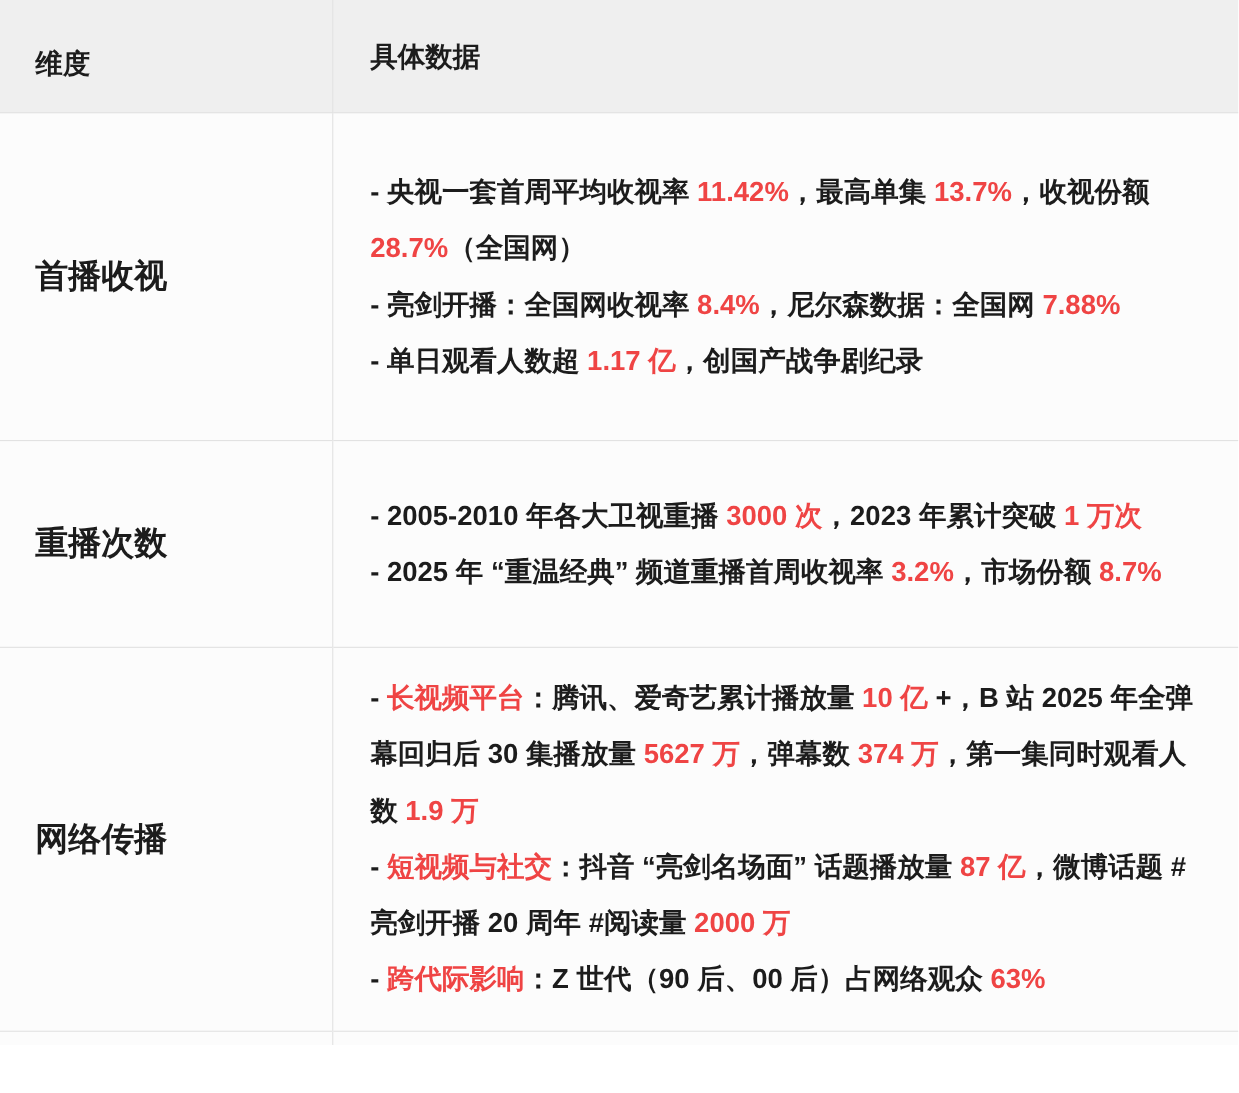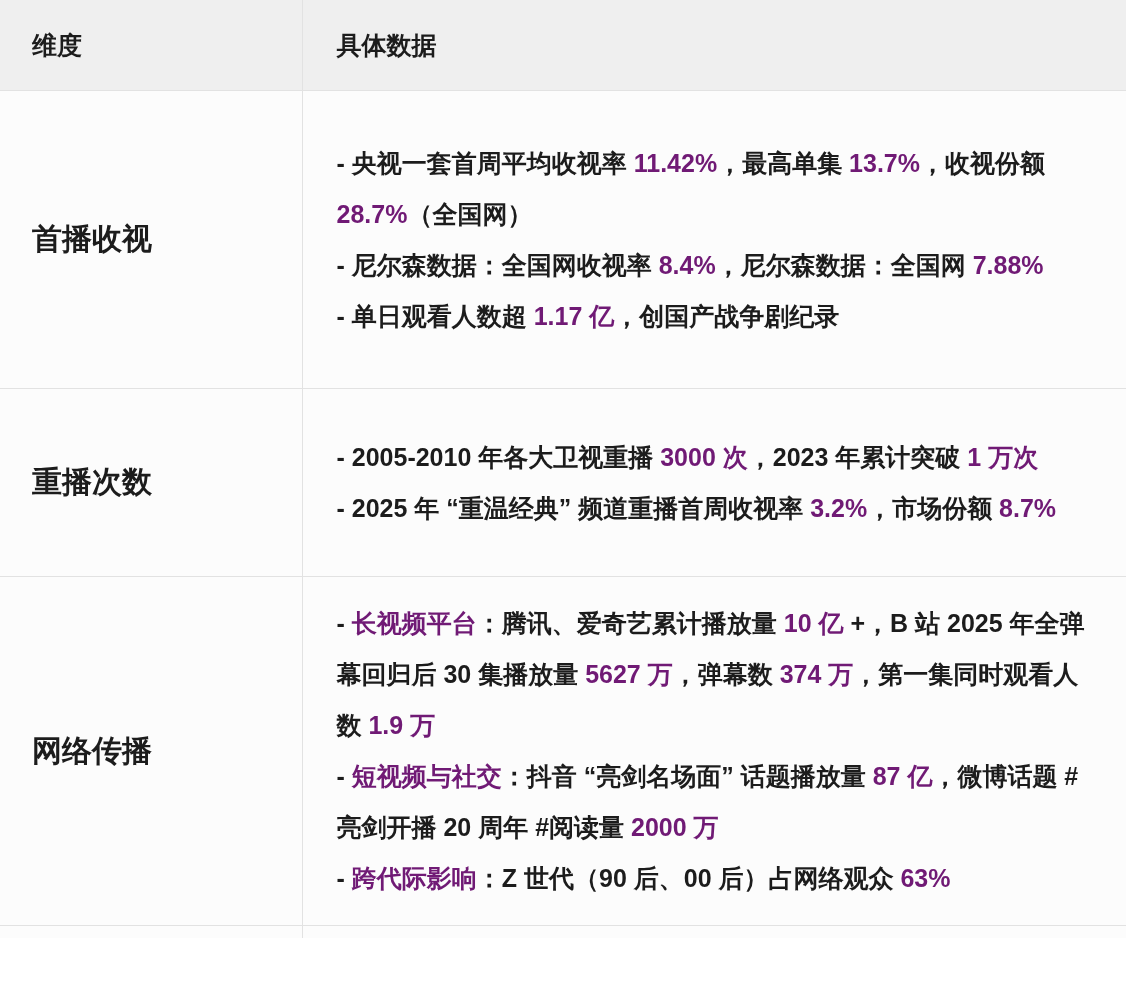--- a/index.html
+++ b/index.html
@@ -25,21 +25,21 @@
 
   thead th {
     height: 90px;
     background: var(--header-bg, #efefef);
     font-size: 25px;
     font-weight: 700;
     text-align: left;
     vertical-align: middle;
     border-bottom: 1px solid var(--border-color, #e2e2e2);
   }
-  th.h-dim  { padding: 0 10px 0 32px; border-right: 1px solid var(--border-color, #e2e2e2); }
+  th.h-dim  { padding: 12px 10px 0 32px; border-right: 1px solid var(--border-color, #e2e2e2); }
   th.h-data { padding: 0 38px 0 34px; margin-top: 24px; }
 
   tbody td {
     background: var(--cell-bg, #fcfcfc);
     vertical-align: middle;
     border-top: 1px solid var(--border-color, #e2e2e2);
   }
   tbody tr:nth-child(1) { height: 298px; }
   tbody tr:nth-child(2) { height: 188px; }
   tbody tr:nth-child(3) { height: 349px; }
@@ -51,21 +51,21 @@
     padding: 0 10px 0 32px;
     border-right: 1px solid var(--border-color, #e2e2e2);
   }
   td.data-cell {
     font-size: 25px;
     line-height: 51px;
     padding: 20px 38px 20px 34px;
   }
   .bullet { margin: 0; }
   .seg { font-weight: 700; }
-  .seg.bold { font-weight: 700; color: #701a75; }
+  .seg.bold { font-weight: 700; color: #ef4444; }
   tr.partial td { padding: 0; }
 </style>
 </head>
 <body>
 
 <div id="screen">
   <table class="stats">
     <colgroup>
       <col class="c-dim">
       <col class="c-data">
@@ -74,21 +74,21 @@
       <tr>
         <th class="h-dim">维度</th>
         <th class="h-data">具体数据</th>
       </tr>
     </thead>
     <tbody>
         <tr>
           <td class="dim-cell">首播收视</td>
           <td class="data-cell">
             <div class="bullet"><span class="seg">- 央视一套首周平均收视率 </span><span class="seg bold">11.42%</span><span class="seg">，最高单集 </span><span class="seg bold">13.7%</span><span class="seg">，收视份额 </span><span class="seg bold">28.7%</span><span class="seg">（全国网）</span></div>
-            <div class="bullet"><span class="seg">- 尼尔森数据：全国网收视率 </span><span class="seg bold">8.4%</span><span class="seg">，尼尔森数据：全国网 </span><span class="seg bold">7.88%</span></div>
+            <div class="bullet"><span class="seg">- 亮剑开播：全国网收视率 </span><span class="seg bold">8.4%</span><span class="seg">，尼尔森数据：全国网 </span><span class="seg bold">7.88%</span></div>
             <div class="bullet"><span class="seg">- 单日观看人数超 </span><span class="seg bold">1.17 亿</span><span class="seg">，创国产战争剧纪录</span></div>
           </td>
         </tr>
         <tr>
           <td class="dim-cell">重播次数</td>
           <td class="data-cell">
             <div class="bullet"><span class="seg">- 2005-2010 年各大卫视重播 </span><span class="seg bold">3000 次</span><span class="seg">，2023 年累计突破 </span><span class="seg bold">1 万次</span></div>
             <div class="bullet"><span class="seg">- 2025 年 “重温经典” 频道重播首周收视率 </span><span class="seg bold">3.2%</span><span class="seg">，市场份额 </span><span class="seg bold">8.7%</span></div>
           </td>
         </tr>

